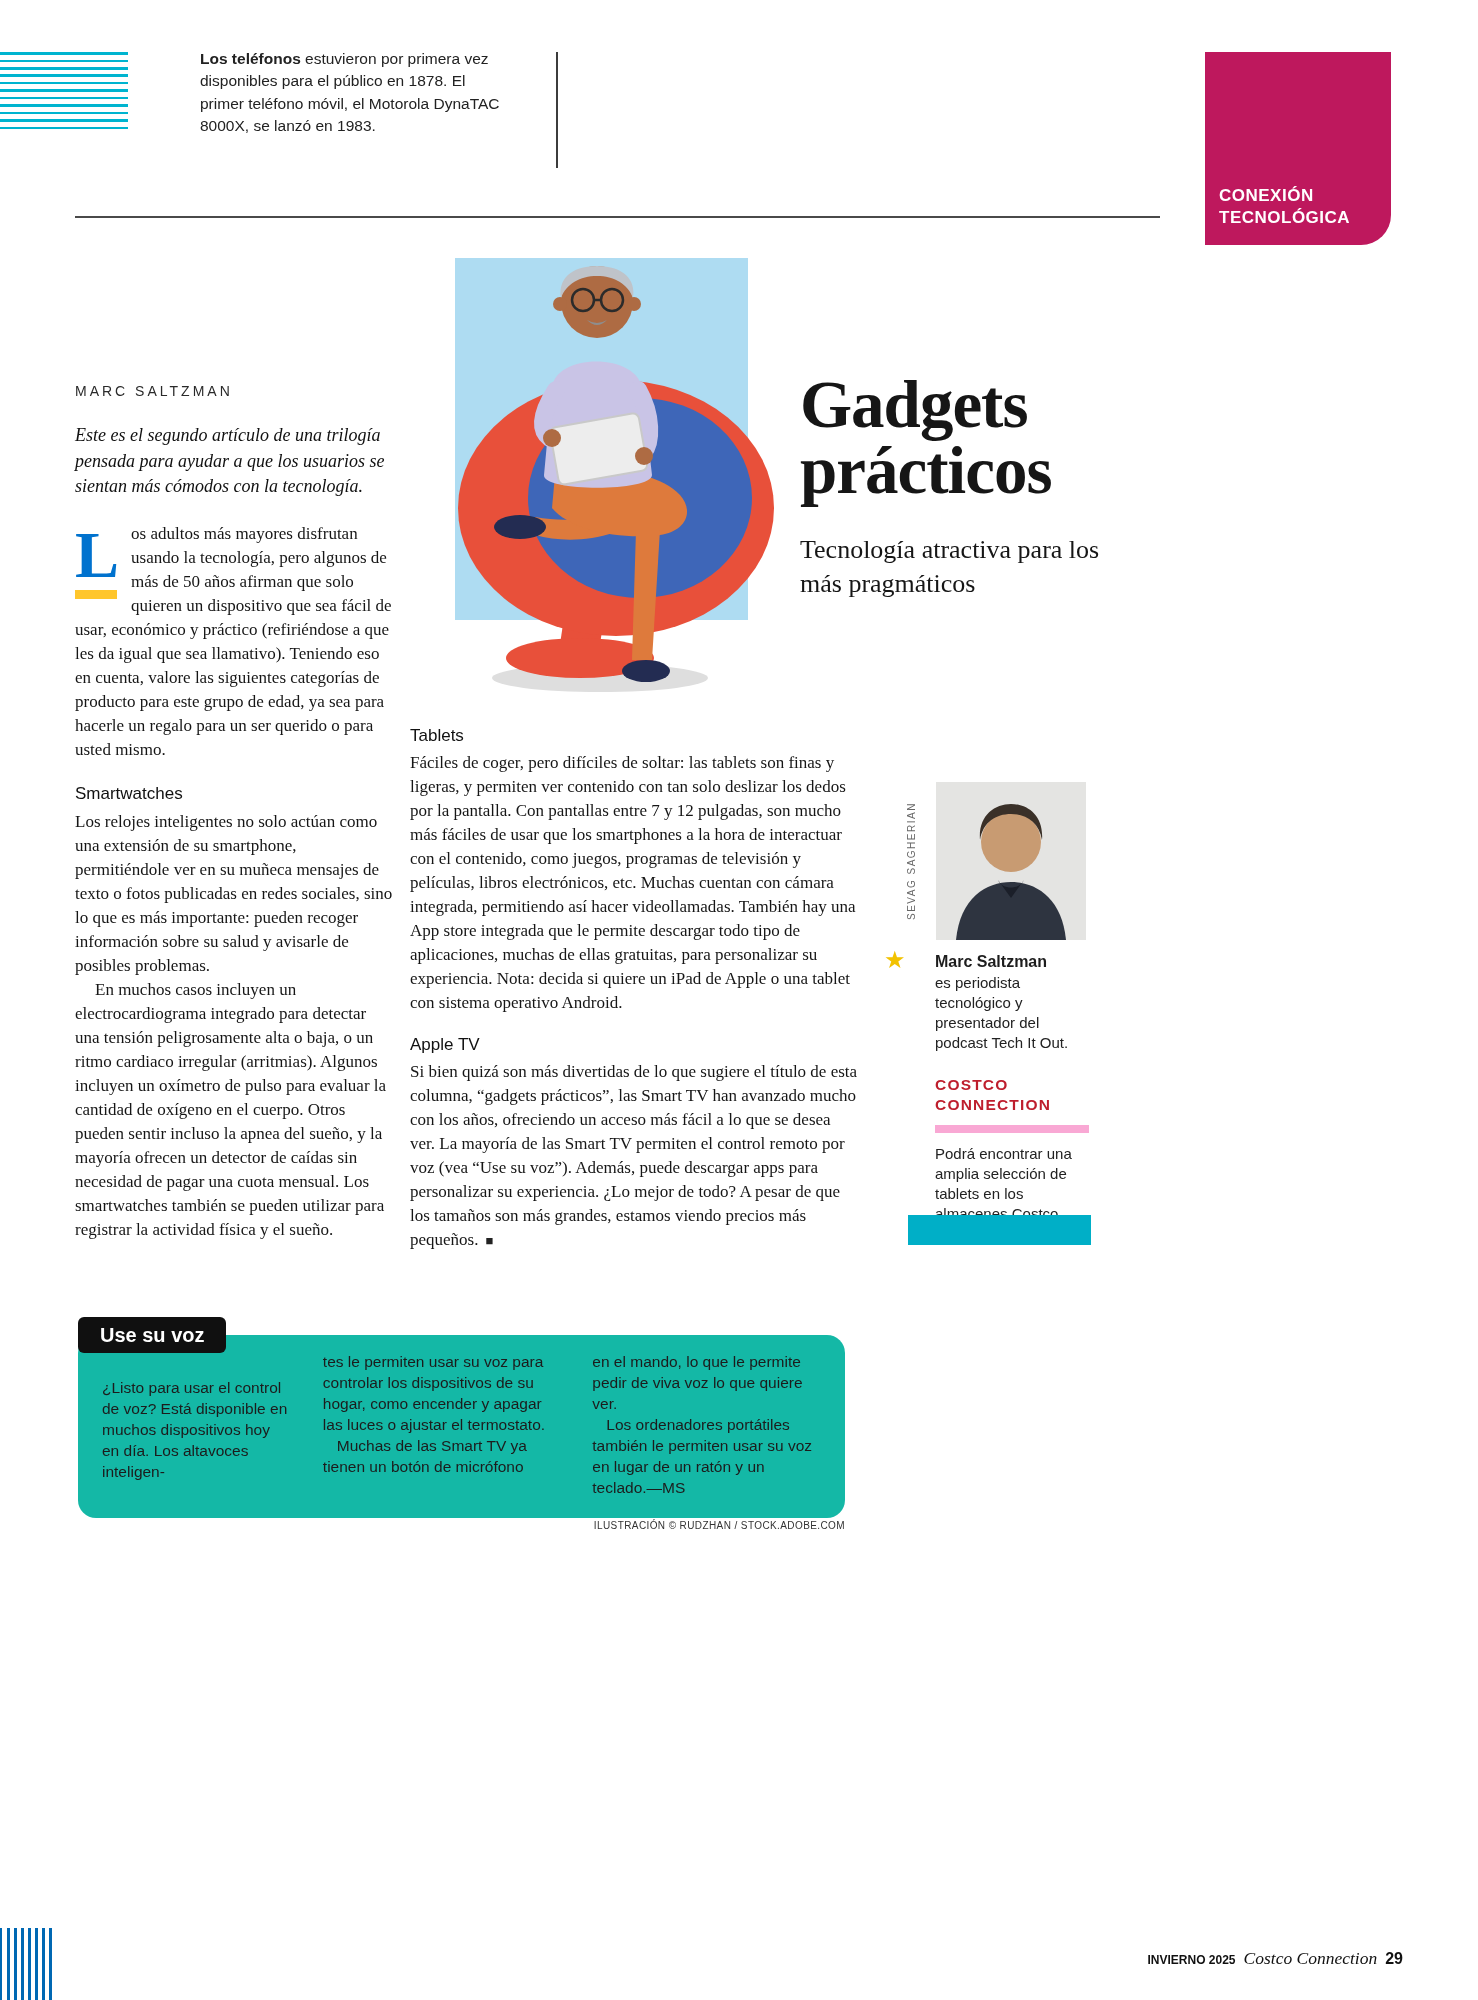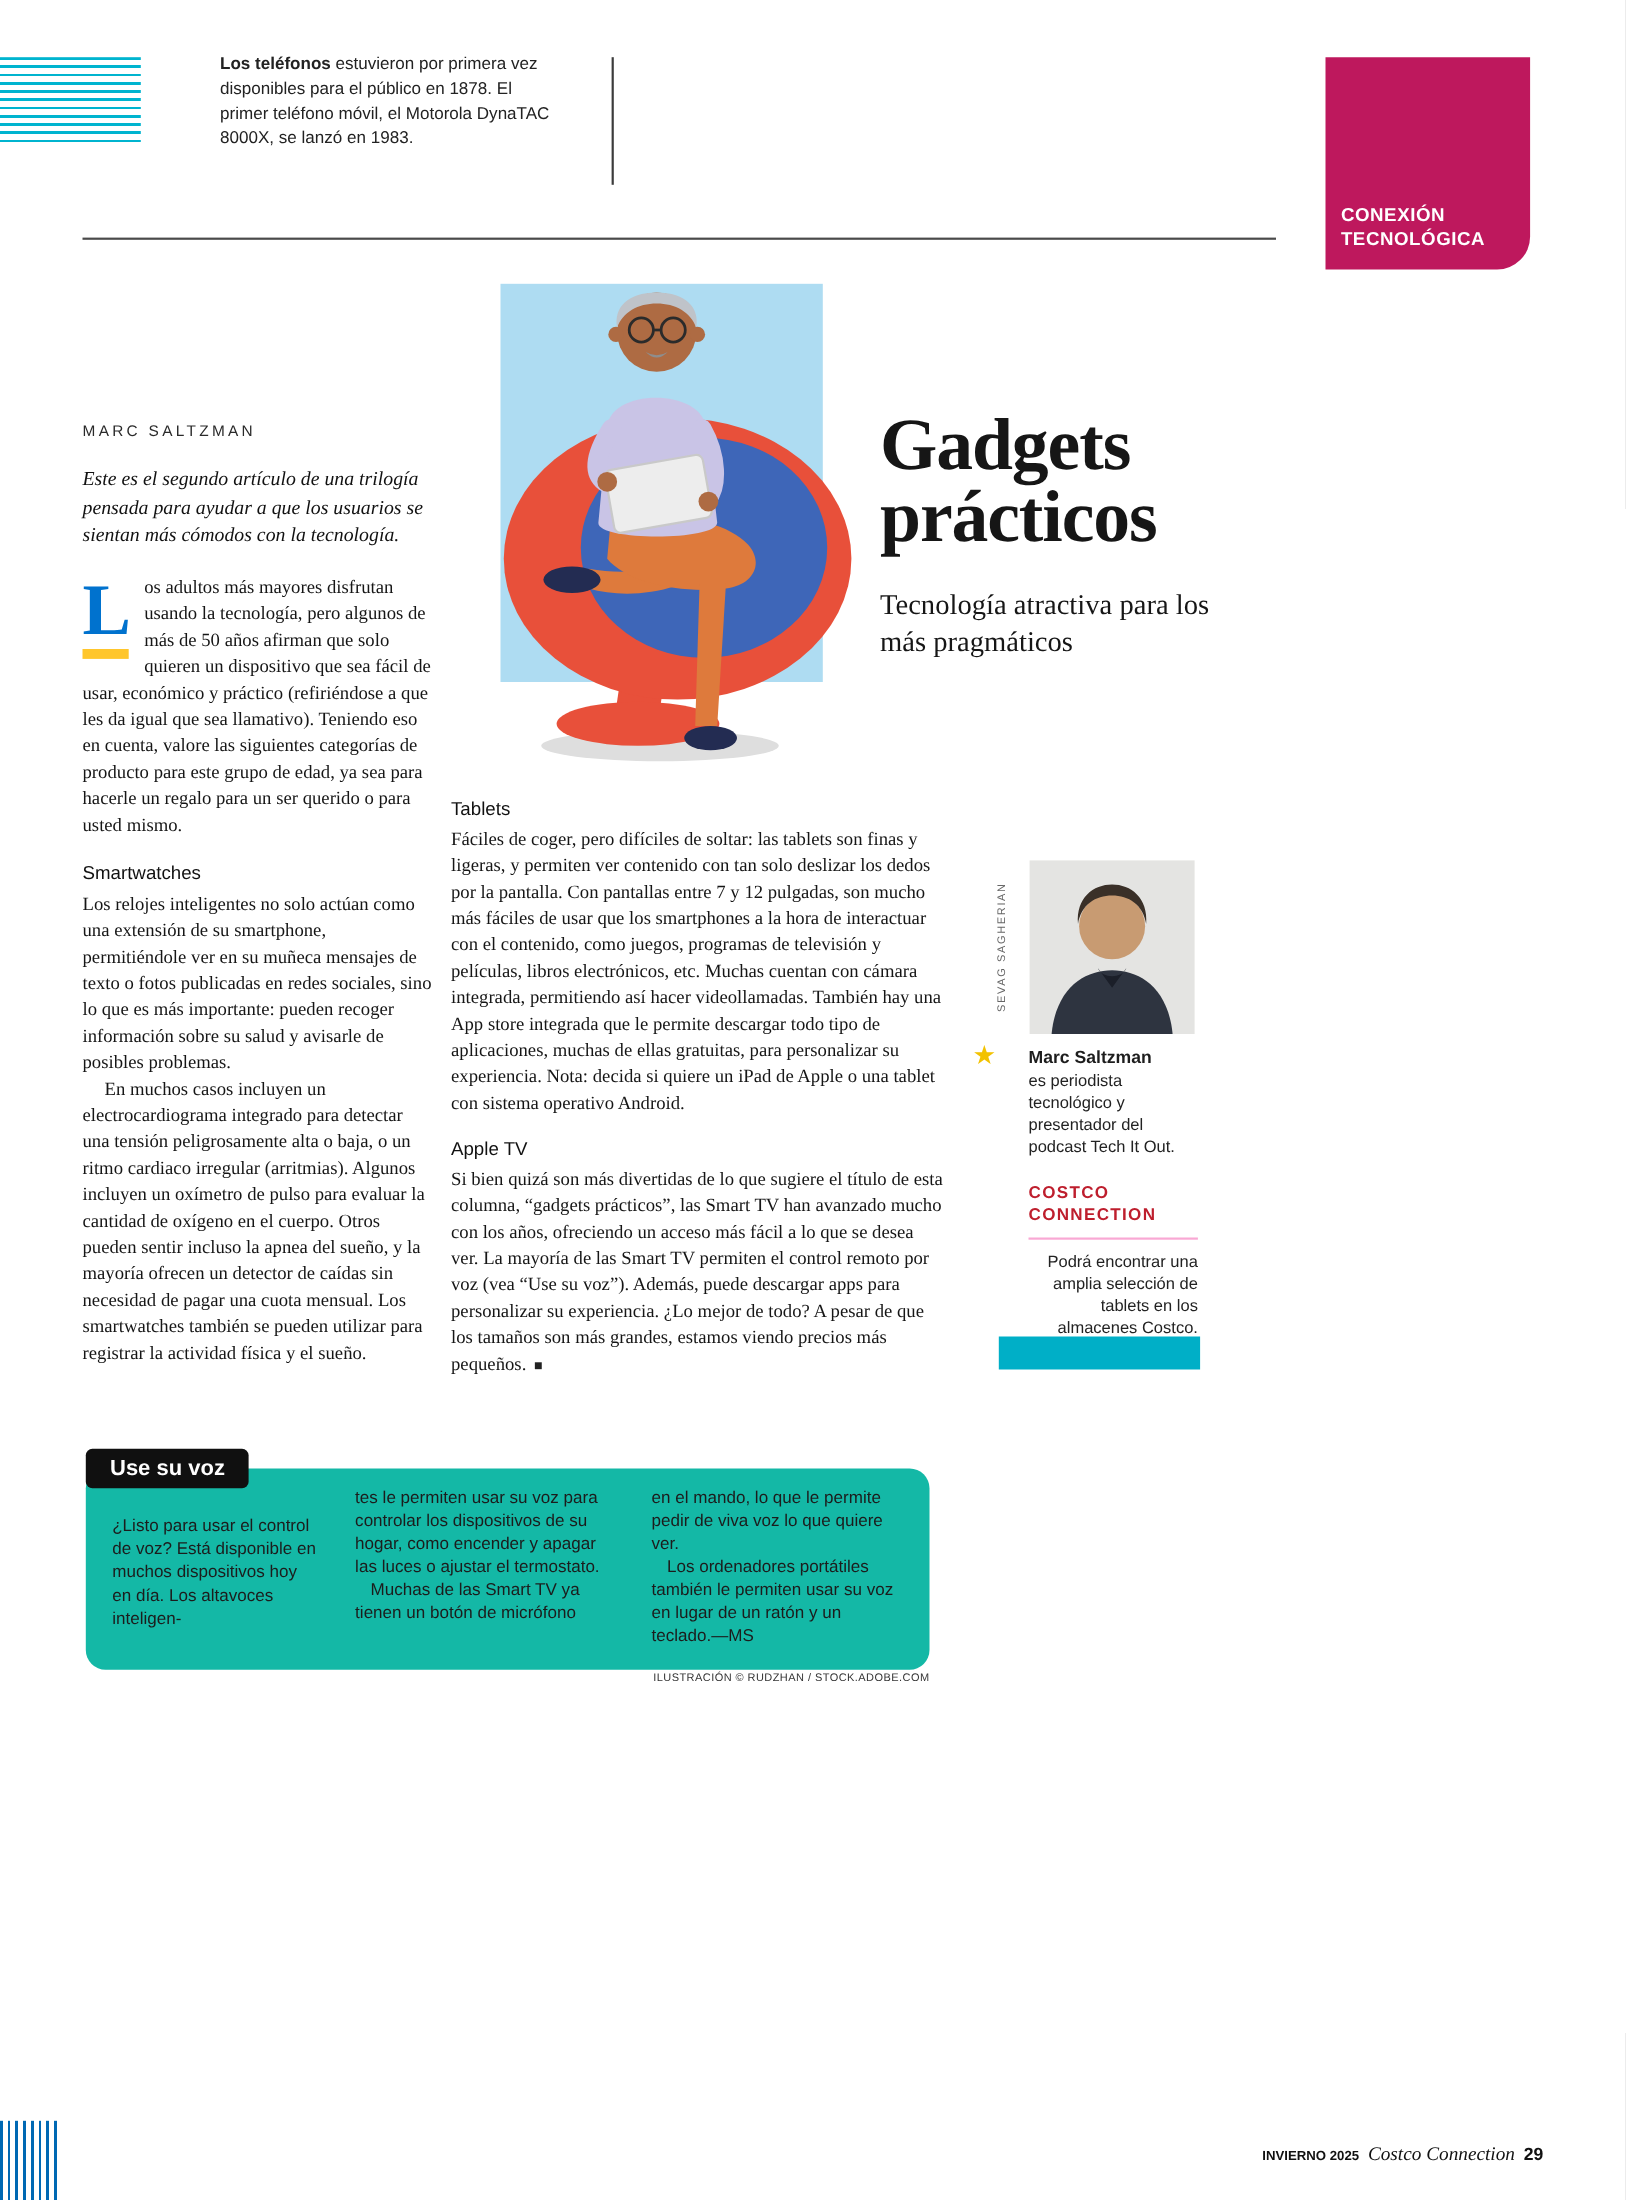--- a/index.html
+++ b/index.html
@@ -93,23 +93,23 @@
   .author-col { position:absolute; left:935px; top:782px; width:154px; }
   .author-photo { width:152px; height:158px; display:block; }
   .author-star {
     position:absolute; left:884px; top:948px; color:#F2C200; font-size:24px; line-height:1;
   }
   .author-name { font-weight:bold; font-size:16px; margin-top:13px; }
   .author-bio { font-size:15px; line-height:20px; color:#222; margin-top:2px; }
   .costco-heading {
     margin-top:22px; color:#BE1E2D; font-weight:bold; font-size:15.5px;
     letter-spacing:1.2px; line-height:1.3;
-    border-bottom:2px solid #f9a8d4; padding-bottom:10px;
-  }
-  .costco-text { font-size:15px; line-height:20px; color:#222; margin-top:11px;text-align:right; }
+    border-bottom:8px solid #f9a8d4; padding-bottom:10px;
+  }
+  .costco-text { font-size:15px; line-height:20px; color:#222; margin-top:11px; }
   .teal-bar { position:absolute; left:908px; top:1215px; width:183px; height:30px; background:#00AFC7; }
 
   
   .voice-box {
     position:absolute; left:78px; top:1335px; width:767px;
     background:#14b8a6; border-radius:18px;
     padding:16px 24px 20px 24px;
     display:flex; gap:34px;
   }
   .voice-tab {

